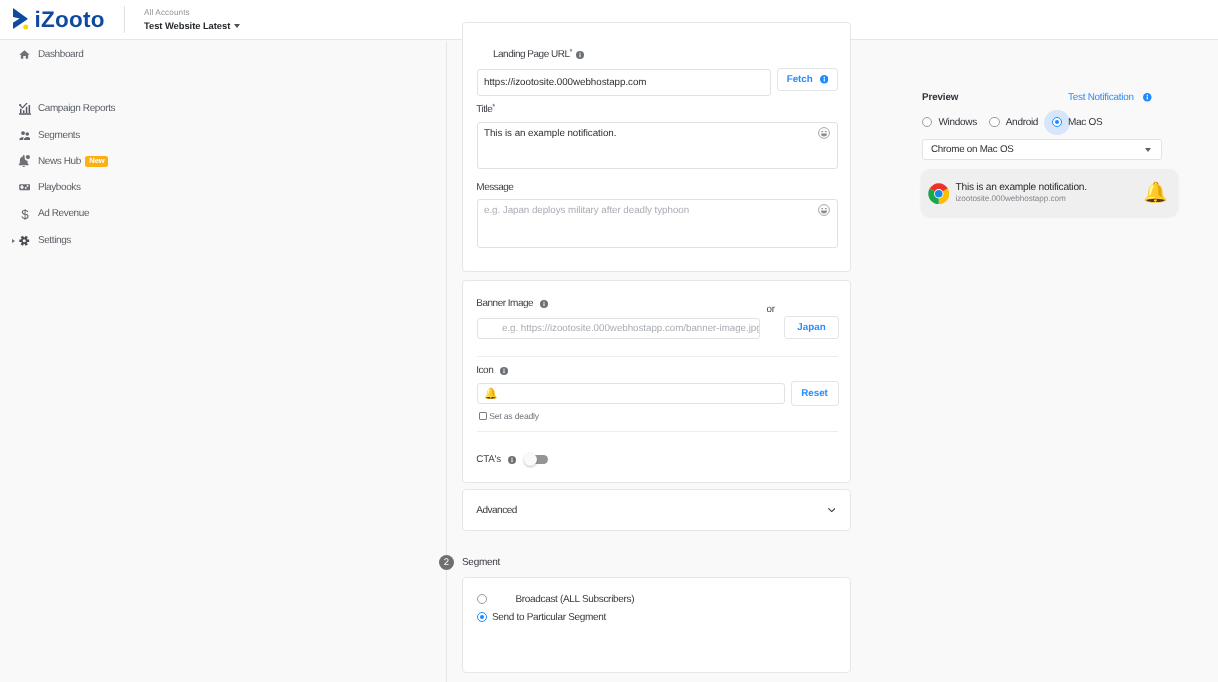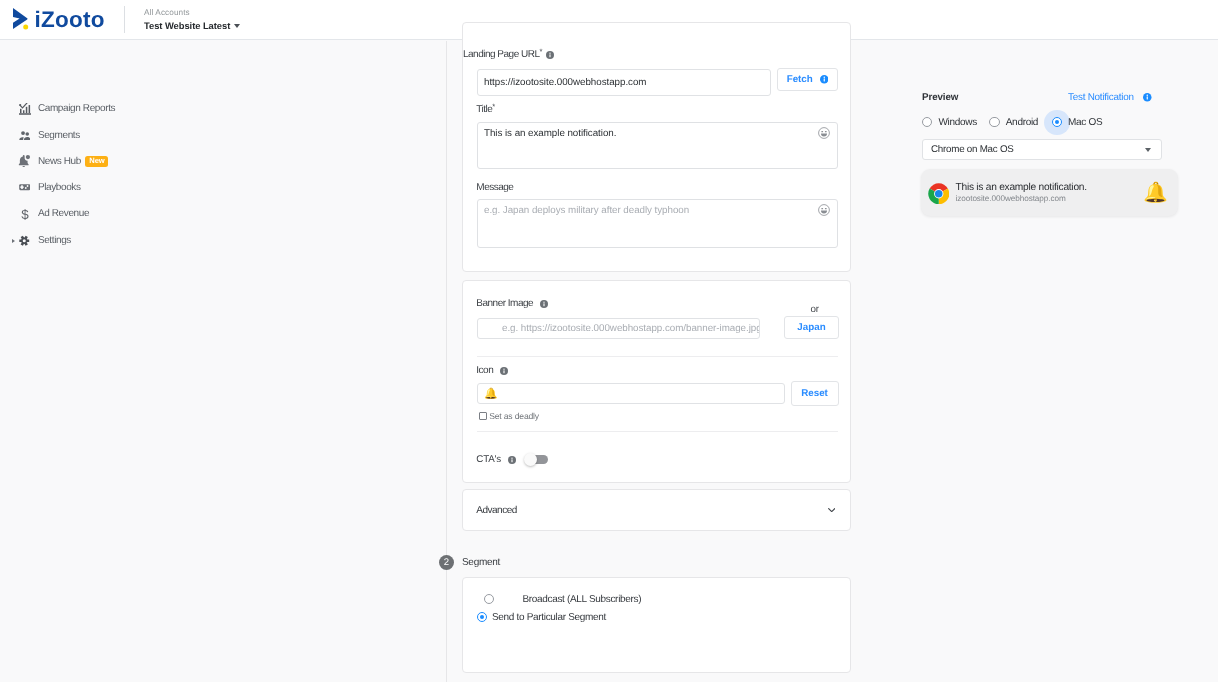--- a/index.html
+++ b/index.html
@@ -107,20 +107,28 @@
   <div class="acct">
     <span class="acct-label">All Accounts</span>
     <span class="acct-row">
       <span class="acct-name">Test Website Latest</span>
       <span class="caret"></span>
     </span>
   </div>
 </div>
 
 <div class="sidebar">
+  <div class="nav-item" style="top:0px">
+    <span class="nav-icon">
+      <svg width="11" height="9" viewBox="0 0 24 20" fill="#6e7277" style="margin-top:-1px">
+          <path d="M12 0.4 L0.4 10.4 H3.9 V19.6 H9.3 V13.2 H14.7 V19.6 H20.1 V10.4 H23.6 Z"></path>
+        </svg>
+    </span>
+    <span class="nav-label">Dashboard</span>
+  </div>
   <div class="nav-item" style="top:54px">
     <span class="nav-icon">
       <svg width="12" height="12" viewBox="0 0 24 24" fill="#55595f">
           <rect x="0" y="20.3" width="24" height="3.2" rx="0.4"></rect>
           <rect x="2.0" y="11.6" width="3.0" height="8.6"></rect>
           <rect x="7.9" y="14.5" width="3.0" height="5.7"></rect>
           <rect x="13.6" y="7.6" width="3.0" height="12.6"></rect>
           <rect x="19.2" y="4.1" width="3.0" height="16.1"></rect>
           <path d="M1.8 4.2 L7.0 9.8 L20.0 -4.5" stroke="#55595f" stroke-width="2.4" fill="none" stroke-linecap="butt"></path>
           <circle cx="2.3" cy="4.0" r="2.2"></circle>
@@ -177,21 +185,21 @@
           <path fill-rule="nonzero" d="M4.80 12.00 A 7.2 7.2 0 1 1 19.20 12.00 A 7.2 7.2 0 1 1 4.80 12.00 Z M17.70 9.00 L23.30 9.00 L23.30 15.00 L17.70 15.00 Z M17.45 15.44 L20.25 20.29 L15.05 23.29 L12.25 18.44 Z M11.75 18.44 L8.95 23.29 L3.75 20.29 L6.55 15.44 Z M6.30 15.00 L0.70 15.00 L0.70 9.00 L6.30 9.00 Z M6.55 8.56 L3.75 3.71 L8.95 0.71 L11.75 5.56 Z M12.25 5.56 L15.05 0.71 L20.25 3.71 L17.45 8.56 Z M15.50 12.00 A 3.5 3.5 0 1 0 8.50 12.00 A 3.5 3.5 0 1 0 15.50 12.00 Z"></path>
         </svg>
     </span>
     <span class="nav-label">Settings</span>
   </div>
 </div>
 
 <div class="step-rail"></div>
 
 <div class="card" style="left:462px;top:22px;width:389px;height:250px;">
-  <div class="fld-label" style="position:absolute;left:0;top:26px;">
+  <div class="fld-label" style="position:absolute;left:30px;top:26px;">
     <span><span>Landing Page URL</span><span class="req">*</span></span>
     <span class="info-dark">
         <svg width="8" height="8" viewBox="0 0 16 16">
           <circle cx="8" cy="8" r="8" fill="#6b7075"></circle>
           <rect x="6.9" y="6.3" width="2.2" height="6.1" rx="1.1" fill="#fff"></rect>
           <circle cx="8" cy="4.3" r="1.4" fill="#fff"></circle>
         </svg>
       </span>
   </div>
   <div class="inp" style="position:absolute;left:14px;top:46px;width:294px;height:27px;">
@@ -242,21 +250,21 @@
         <svg width="8" height="8" viewBox="0 0 16 16">
           <circle cx="8" cy="8" r="8" fill="#6b7075"></circle>
           <rect x="6.9" y="6.3" width="2.2" height="6.1" rx="1.1" fill="#fff"></rect>
           <circle cx="8" cy="4.3" r="1.4" fill="#fff"></circle>
         </svg>
       </span>
   </div>
   <div class="inp ph" style="position:absolute;left:14px;top:37.5px;width:283px;height:21px;white-space:nowrap;overflow:hidden;">
     <span>e.g. https://izootosite.000webhostapp.com/banner-image.jpg</span>
   </div>
-  <span style="position:absolute;left:303.5px;top:23px;font-size:9.8px;color:#44484d;letter-spacing:-0.3px;margin-left:44px;">or</span>
+  <span style="position:absolute;left:303.5px;top:23px;font-size:9.8px;color:#44484d;letter-spacing:-0.3px;">or</span>
   <div class="btn-out" style="position:absolute;left:321px;top:35.5px;width:55px;height:23px;">
     <span>Japan</span>
   </div>
   <div class="hr" style="position:absolute;left:14px;top:75.5px;width:361px;"></div>
 
   <div class="fld-label" style="position:absolute;left:13.3px;top:84.5px;">
     <span>Icon</span>
     <span class="info-dark">
         <svg width="8" height="8" viewBox="0 0 16 16">
           <circle cx="8" cy="8" r="8" fill="#6b7075"></circle>
@@ -300,21 +308,21 @@
       </svg>
   </span>
 </div>
 
 <div class="step-num" style="left:439px;top:555px;">
   <span>2</span>
 </div>
 <span class="step-title" style="left:462px;top:557px;">Segment</span>
 
 <div class="card" style="left:462px;top:577px;width:389px;height:96px;">
-  <div class="radio-row" style="position:absolute;left:21px;top:15.5px;gap:28px;">
+  <div class="radio-row" style="position:absolute;left:14px;top:15.5px;gap:28px;">
     <span class="radio"></span>
     <span>Broadcast (ALL Subscribers)</span>
   </div>
   <div class="radio-row" style="position:absolute;left:13.8px;top:33.6px;">
     <span class="radio sel"></span>
     <span>Send to Particular Segment</span>
   </div>
 </div>
 
 <div>

